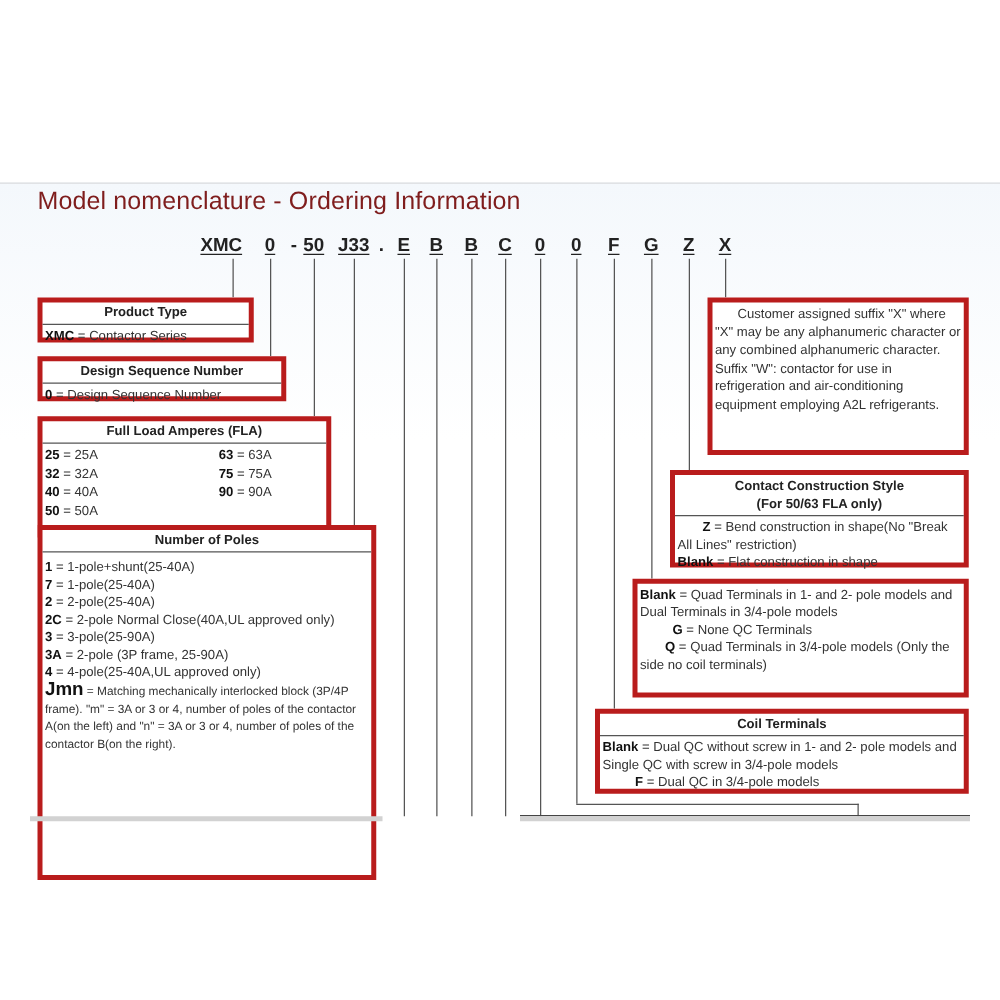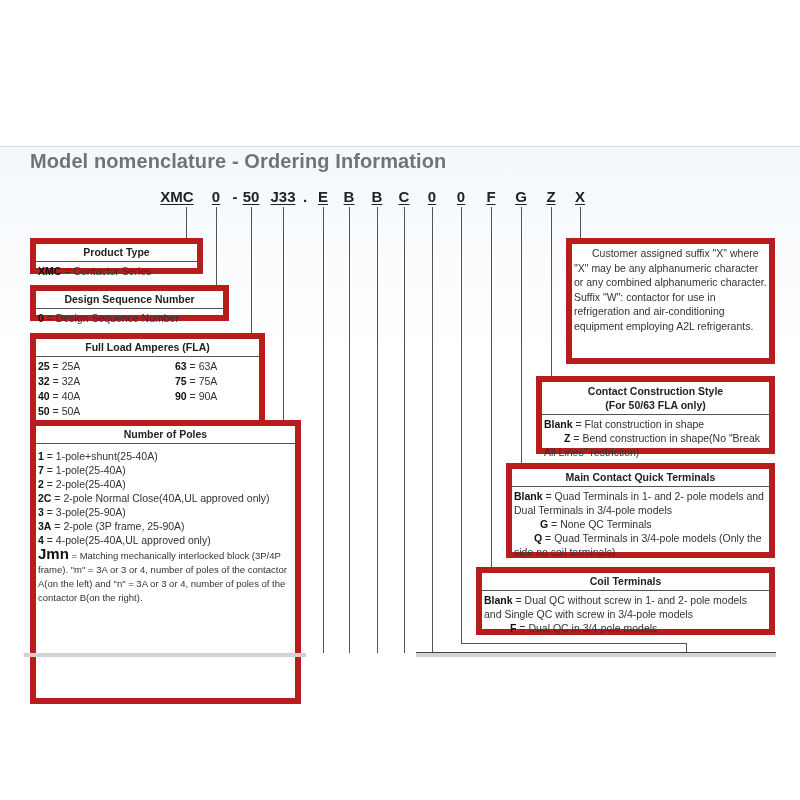--- a/index.html
+++ b/index.html
@@ -1,23 +1,23 @@
 <!DOCTYPE html>
 <html><head>
 <meta charset="utf-8">
 <style>
   html, body { margin:0; padding:0; }
   body { width:800px; height:800px; background:#ffffff; position:relative; overflow:hidden; font-family:"Liberation Sans", sans-serif; }
   .panel { position:absolute; left:0; top:146px; width:800px; height:512px; background:linear-gradient(#f4f8fc, #ffffff 40%); border-top:1px solid #d6d9dd; }
-  .title { position:absolute; left:30px; top:150px; font-size:20px; font-weight:bold; color:#737373; letter-spacing:0.1px; }
+  .title { position:absolute; left:30px; top:150px; font-size:20px; font-weight:normal; color:#7f1d1d; letter-spacing:0.1px; }
   .code { position:absolute; top:188px; font-size:15px; font-weight:bold; color:#222; text-decoration:underline; text-underline-offset:2px; transform:translateX(-50%); }
   .sep { position:absolute; top:188px; font-size:15px; font-weight:bold; color:#222; transform:translateX(-50%); }
   .v { position:absolute; width:1px; background:#555; }
   .h { position:absolute; height:1px; background:#555; }
-  .box { position:absolute; border:6px solid #b91c1c; background:#fff; font-size:10.5px; color:#333; box-sizing:border-box; }
+  .box { position:absolute; border:4px solid #b91c1c; background:#fff; font-size:10.5px; color:#333; box-sizing:border-box; }
   .box .hd { border-bottom:1px solid #555; text-align:center; font-weight:bold; color:#222; padding:2px 0; font-size:10.5px; line-height:13px; }
   .box .bd { padding:2px 2px; line-height:14px; }
   .box b { color:#111; }
   .ind { padding-left:26px; }
   .ind2 { padding-left:20px; }
   .grid2 { display:flex; }
   .grid2 > div { flex:1; }
   .shadow { position:absolute; height:4px; background:#d2d2d2; }
   .notes { border-top:1px solid #555; margin-top:4px; padding:4px 2px; font-size:9.5px; line-height:13px; }
   .small { font-size:9.5px; }
@@ -110,27 +110,26 @@
     <div>Suffix "W": contactor for use in refrigeration and air-conditioning equipment employing A2L refrigerants.</div>
   </div>
 </div>
 
 <div class="box" style="left:536px;top:376px;width:239px;height:78px">
   <div class="hd" style="line-height:14px">
     <div>Contact Construction Style</div>
     <div>(For 50/63 FLA only)</div>
   </div>
   <div class="bd">
+    <div><span class="ind2"></span><b>Z</b><span> = Bend construction in shape(No "Break All Lines" restriction)</span></div>
     <div><b>Blank</b><span> = Flat construction in shape</span></div>
-    <div><span class="ind2"></span><b>Z</b><span> = Bend construction in shape(No "Break All Lines" restriction)</span></div>
   </div>
 </div>
 
 <div class="box" style="left:506px;top:463px;width:269px;height:95px">
-  <div class="hd">Main Contact  Quick Terminals</div>
   <div class="bd">
     <div><b>Blank</b><span> = Quad Terminals in 1- and 2- pole models and Dual Terminals in 3/4-pole models</span></div>
     <div class="ind"><b>G</b><span> = None QC Terminals</span></div>
     <div><span class="ind2"></span><b>Q</b><span> = Quad Terminals in 3/4-pole models (Only the side no coil terminals)</span></div>
   </div>
 </div>
 
 <div class="box" style="left:476px;top:567px;width:299px;height:68px">
   <div class="hd">Coil Terminals</div>
   <div class="bd">

